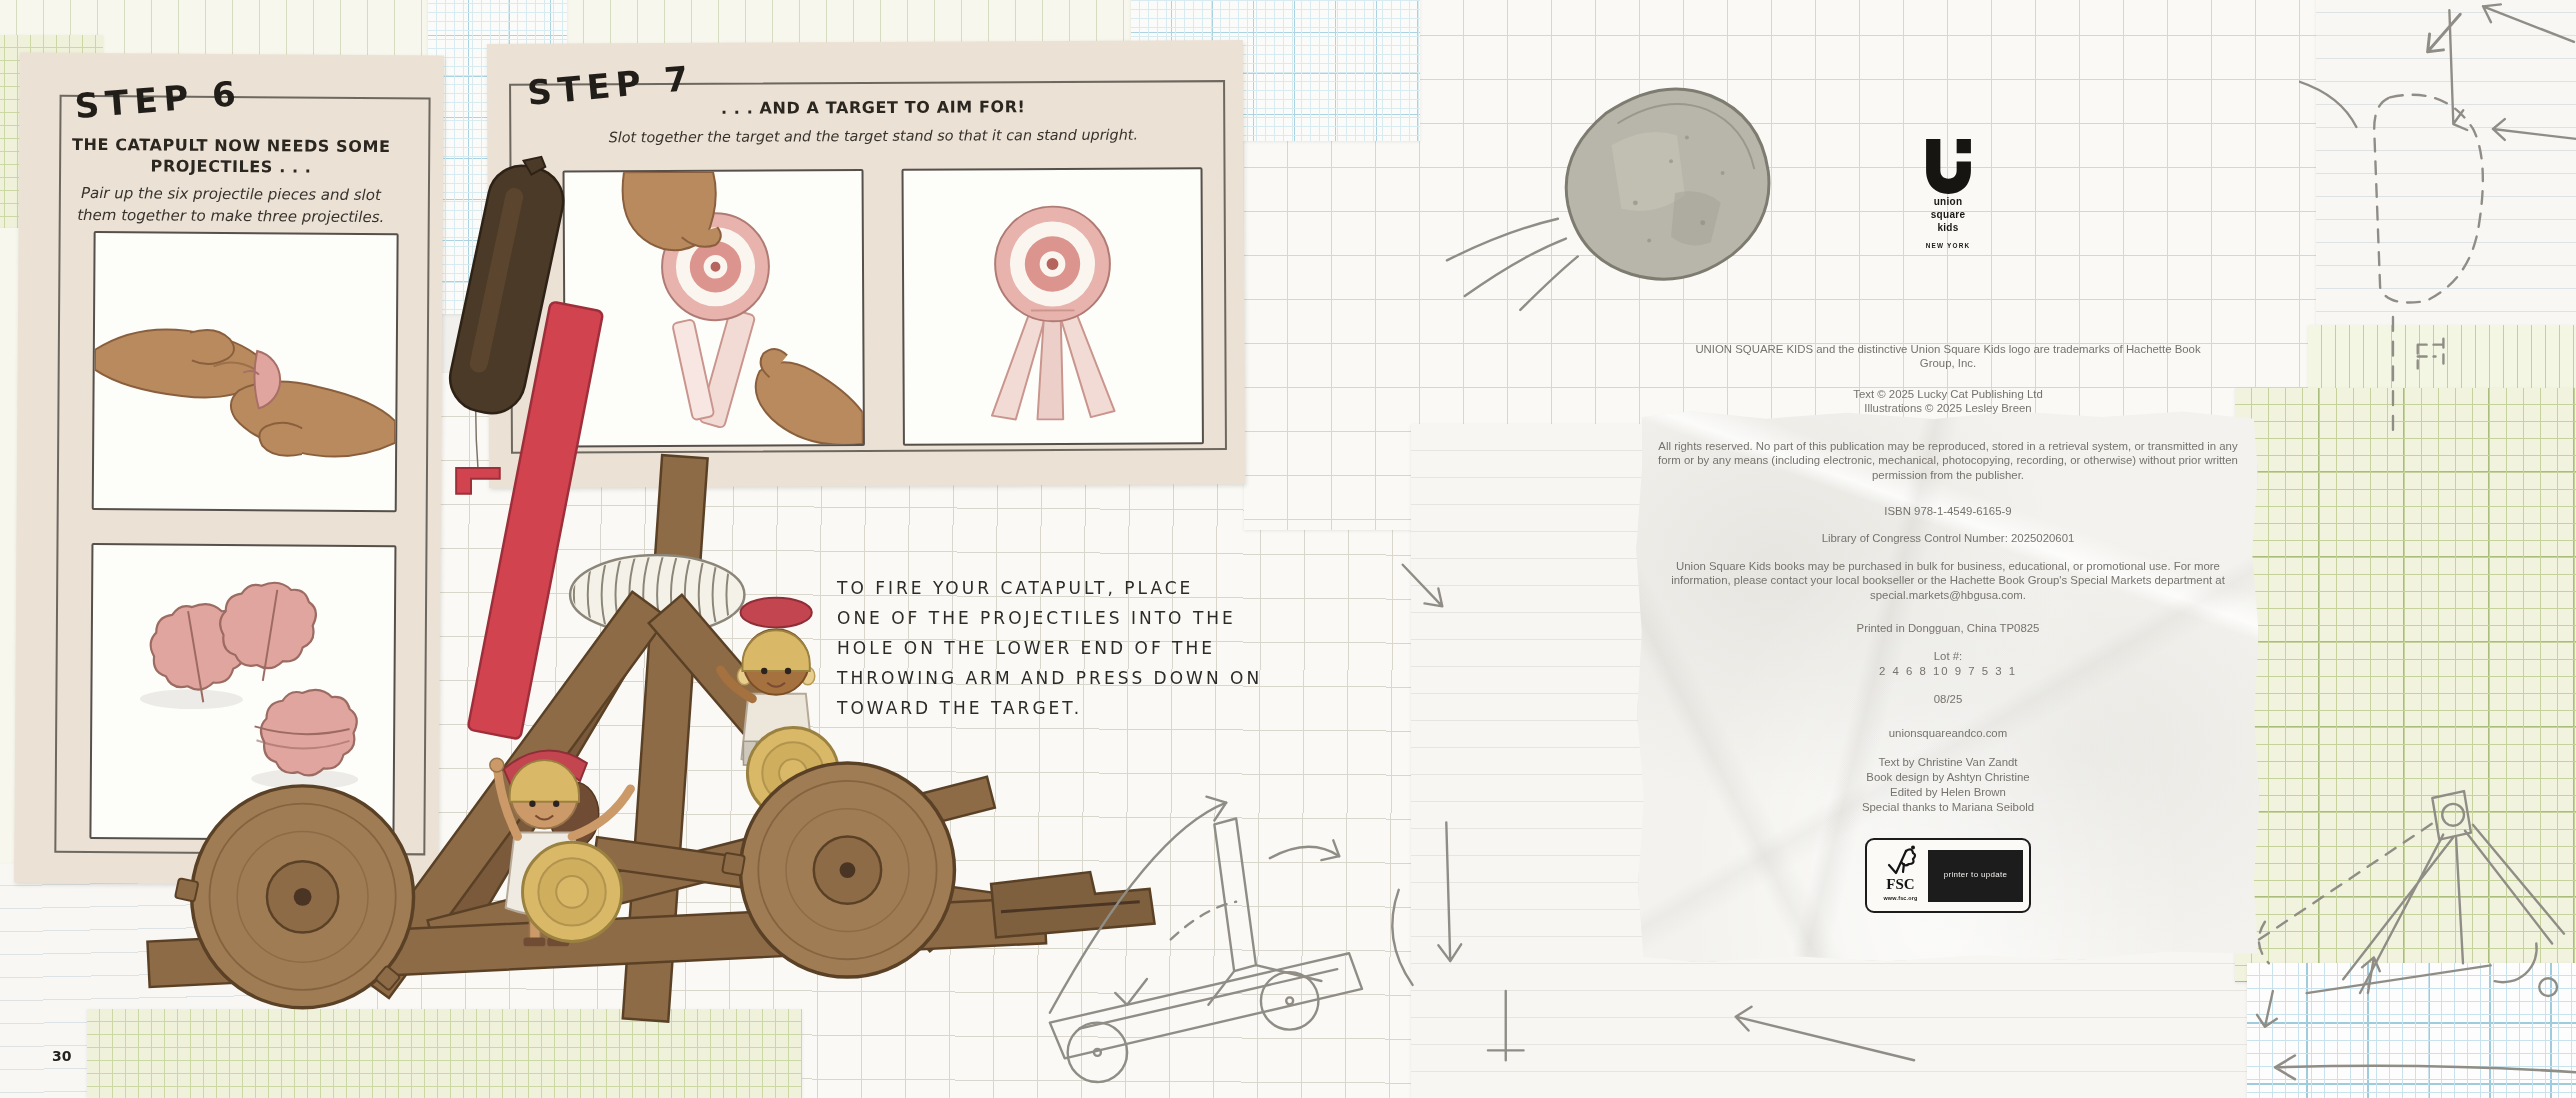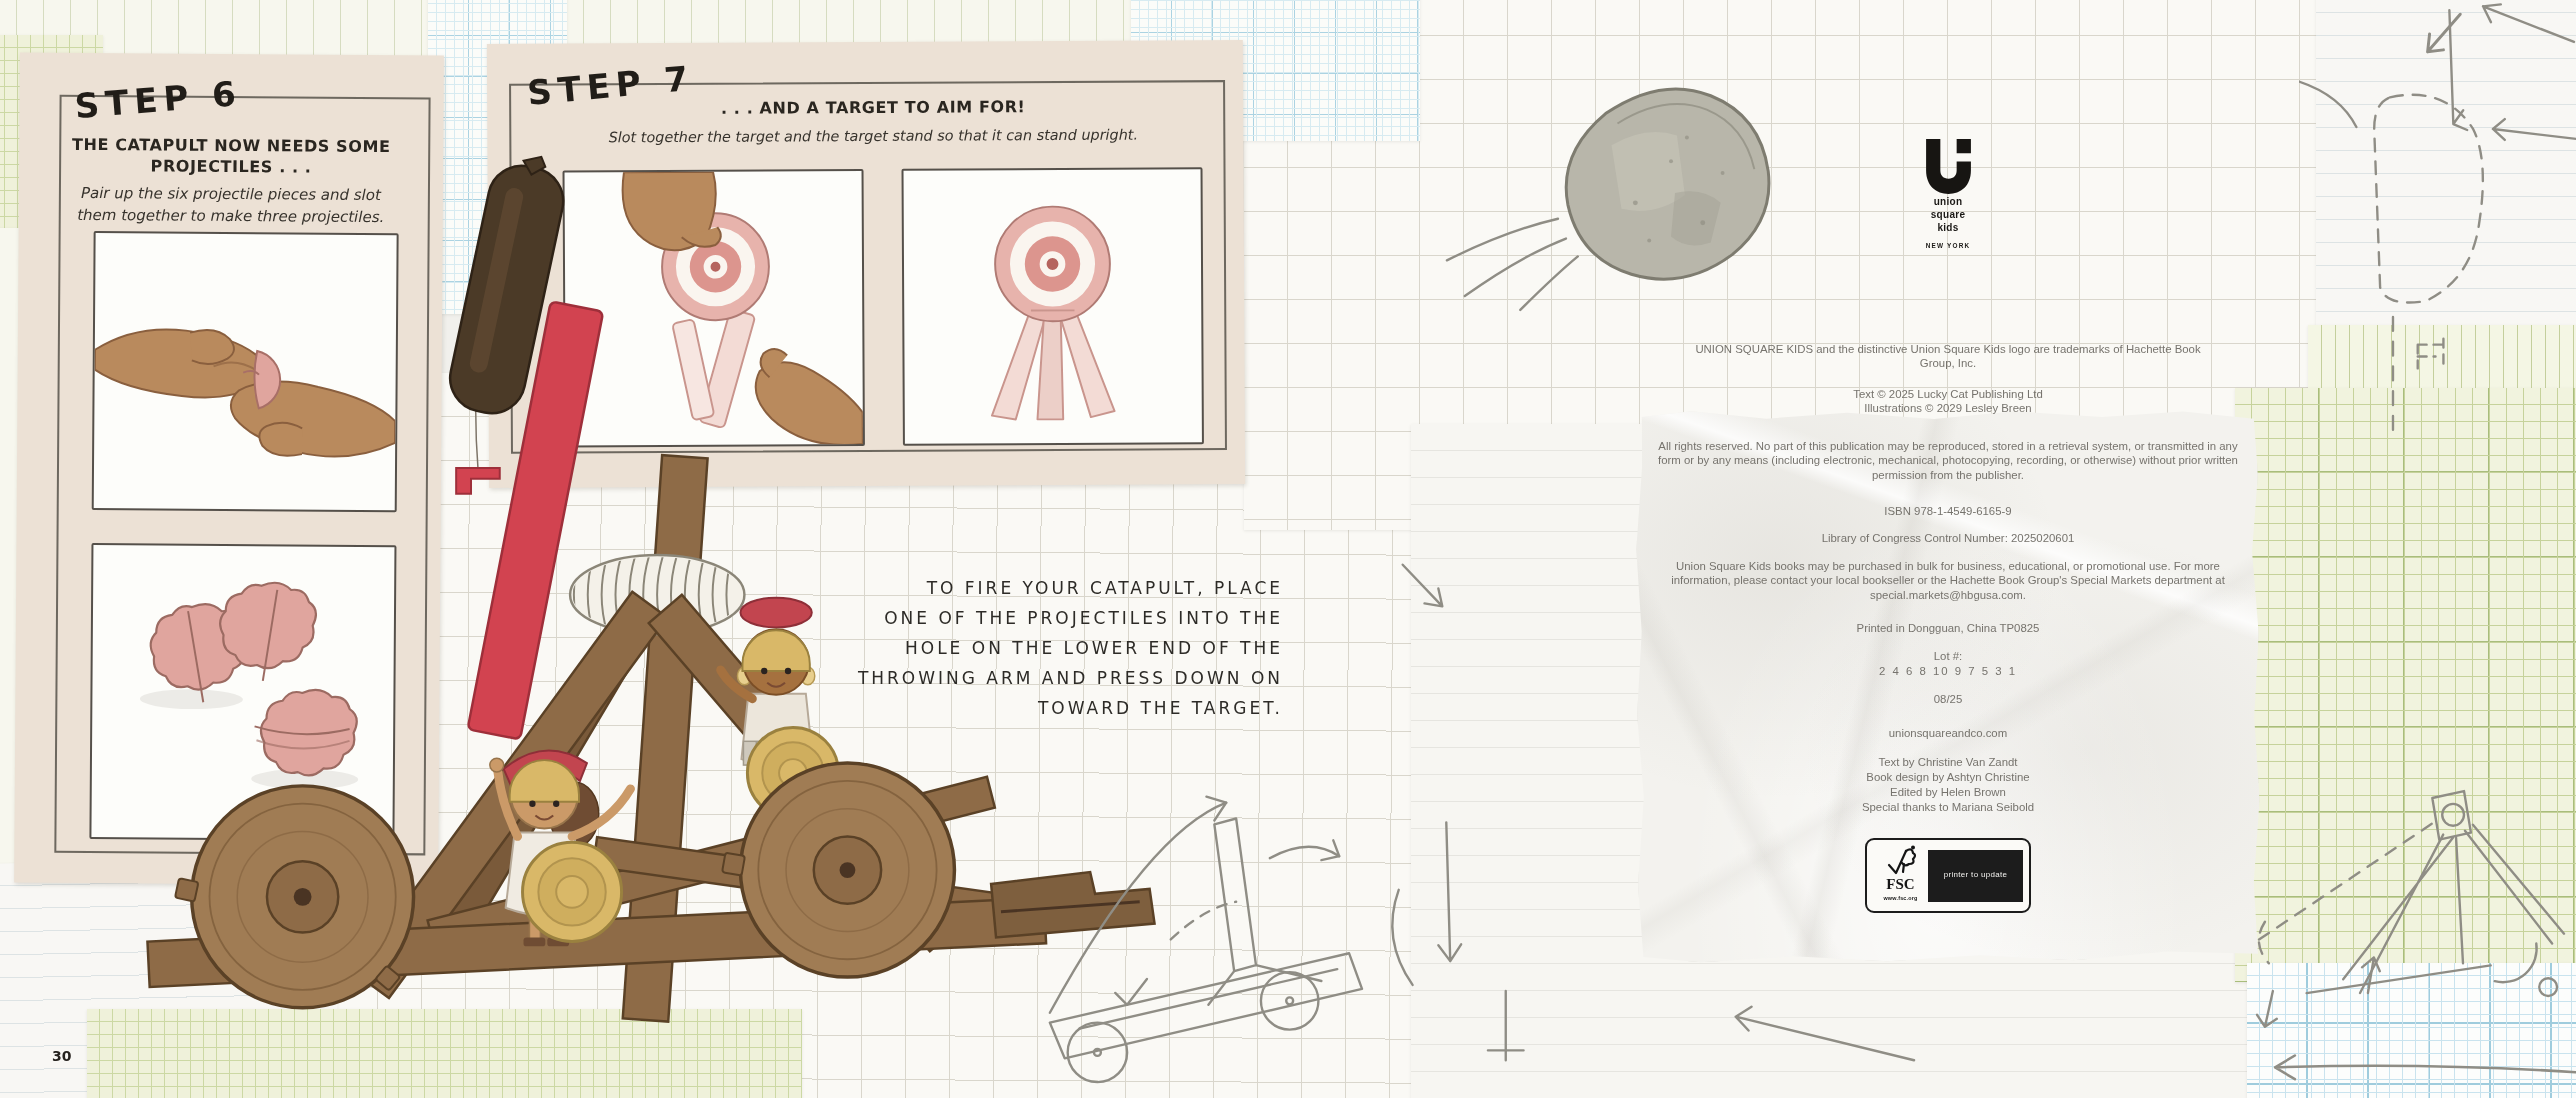--- a/index.html
+++ b/index.html
@@ -50,21 +50,21 @@
   
   .card{position:absolute;background:#ece1d5;box-shadow:1px 2px 4px rgba(70,60,45,.16);}
   .card .inner-border{position:absolute;border:2px solid #57524a;opacity:.85;pointer-events:none;}
   .step-title{position:absolute;font-weight:bold;font-size:34px;letter-spacing:6px;color:#211d18;transform:rotate(-5deg);}
   .step-heading{position:absolute;width:100%;text-align:center;font-weight:bold;font-size:16px;
                 letter-spacing:0.6px;line-height:21px;color:#2a2620;}
   .step-body{position:absolute;width:100%;text-align:center;font-style:italic;font-size:15px;
              line-height:22px;color:#36322c;}
   .illus-box{position:absolute;background:#fdfdfa;border:2px solid #55504a;border-radius:2px;}
   
-  .firing{position:absolute;left:837px;top:573px;width:446px;text-align:right;
+  .firing{position:absolute;left:837px;top:573px;width:446px;text-align:left;
           font-size:17px;letter-spacing:3px;line-height:30px;color:#2d2b27;}
   .raf{margin-top:16px;font-weight:bold;font-size:23px;letter-spacing:2px;color:#1f1c18;}
   .page-number{position:absolute;left:52px;top:1048px;font-weight:bold;font-size:14px;color:#26231f;}
   
   .colophon{position:absolute;left:1635px;top:129px;width:626px;color:#76736d;
             font-family:"Liberation Sans",sans-serif;font-size:11.4px;line-height:14.4px;text-align:center;text-decoration:underline;}
   .colophon .blk{position:absolute;left:50%;transform:translateX(-50%);}
   .logo-wrap{width:119px;text-align:center;color:#1b1916;}
   .logo-name{font-weight:bold;font-size:10px;line-height:10px;letter-spacing:0.3px;margin-top:3px;}
   .logo-city{font-weight:bold;font-size:6.4px;letter-spacing:1.2px;margin-top:6px;}
@@ -406,21 +406,21 @@
         <rect x="30" y="0" width="14" height="14" fill="#171512"></rect>
       </svg>
       <div class="logo-name">union</div>
       <div class="logo-name">square</div>
       <div class="logo-name">kids</div>
       <div class="logo-city">NEW YORK</div>
     </div>
 
     <div class="blk" style="top:213px;width:540px;">UNION SQUARE KIDS and the distinctive Union Square Kids logo are trademarks of Hachette Book Group, Inc.</div>
     <div class="blk" style="top:258px;width:396px;">Text © 2025 Lucky Cat Publishing Ltd</div>
-    <div class="blk" style="top:272px;width:396px;">Illustrations © 2029 Lesley Breen</div>
+    <div class="blk" style="top:272px;width:396px;">Illustrations © 2025 Lesley Breen</div>
     <div class="blk" style="top:310px;width:585px;">All rights reserved. No part of this publication may be reproduced, stored in a retrieval system, or transmitted in any form or by any means (including electronic, mechanical, photocopying, recording, or otherwise) without prior written permission from the publisher.</div>
     <div class="blk" style="top:375px;width:396px;">ISBN 978-1-4549-6165-9</div>
     <div class="blk" style="top:402px;width:436px;">Library of Congress Control Number: 2025020601</div>
     <div class="blk" style="top:430px;width:606px;text-align:center;">Union Square Kids books may be purchased in bulk for business, educational, or promotional use. For more information, please contact your local bookseller or the Hachette Book Group's Special Markets department at special.markets@hbgusa.com.</div>
     <div class="blk" style="top:492px;width:396px;">Printed in Dongguan, China TP0825</div>
     <div class="blk" style="top:520px;width:198px;">Lot #:</div>
     <div class="blk" style="top:535px;width:297px;letter-spacing:2px;">2 4 6 8 10 9 7 5 3 1</div>
     <div class="blk" style="top:563px;width:198px;">08/25</div>
     <div class="blk" style="top:597px;width:297px;">unionsquareandco.com</div>
     <div class="blk" style="top:626px;width:396px;">Text by Christine Van Zandt</div>

